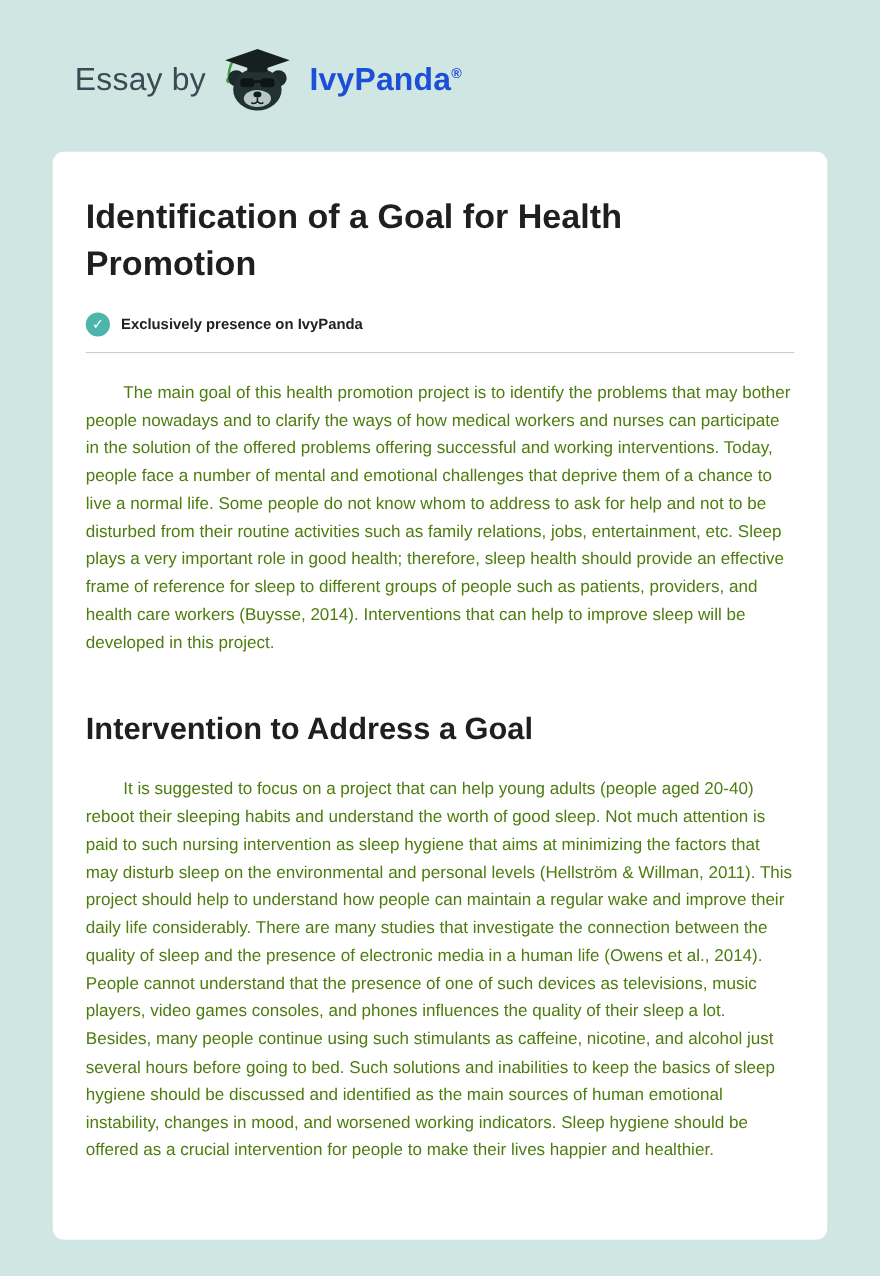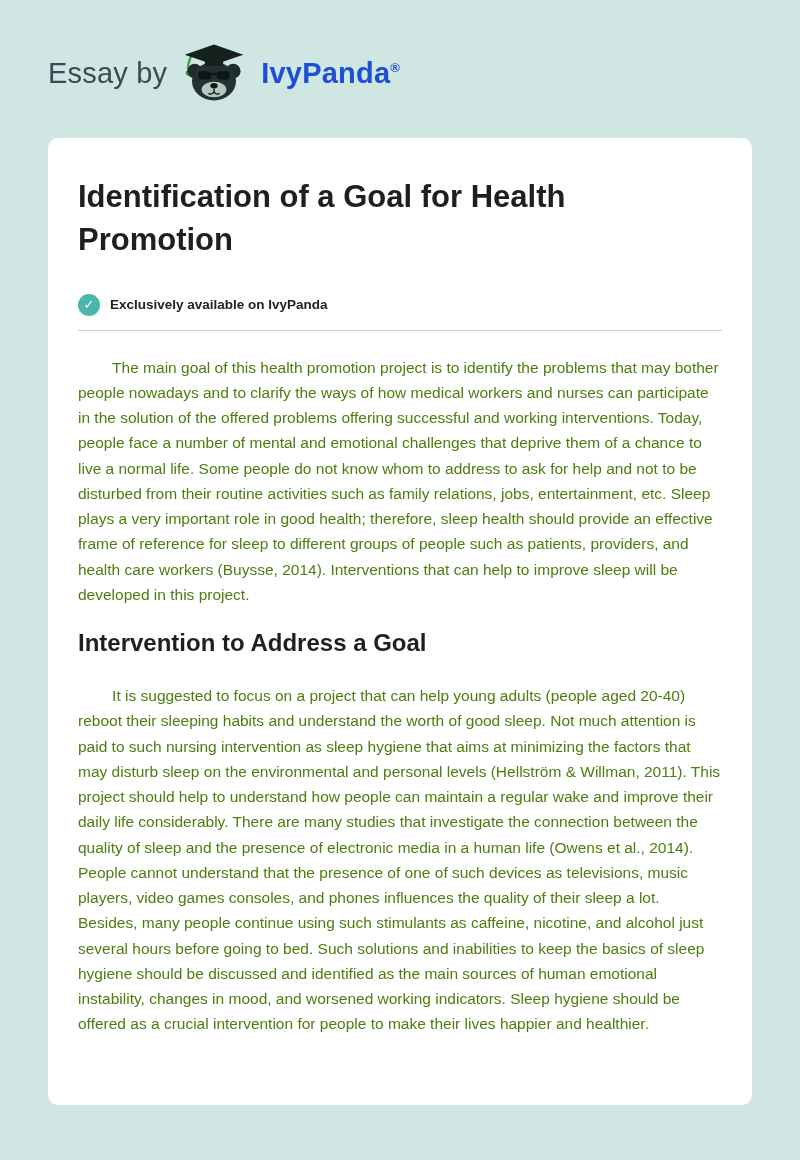--- a/index.html
+++ b/index.html
@@ -14,21 +14,21 @@
     min-height: 1160px;
     margin: 0 auto;
     background: #cfe6e2;
     padding-bottom: 35px;
   }
 
   
   .site-header {
     display: flex;
     align-items: center;
-    padding: 42px 48px 28px 48px;
+    padding: 42px 48px 28px 68px;
     gap: 14px;
   }
 
   .essay-by {
     font-size: 29px;
     font-weight: 400;
     color: #3b4a54;
     letter-spacing: 0.2px;
   }
 
@@ -58,21 +58,21 @@
     background: #ffffff;
     border-radius: 10px;
     padding: 38px 30px 48px 30px;
   }
 
   h1.article-title {
     font-size: 31px;
     line-height: 1.38;
     font-weight: 700;
     color: #1f1f1f;
-    margin-bottom: 32px;
+    margin-bottom: 22px;
   }
 
   .badge-row {
     display: flex;
     align-items: center;
     gap: 10px;
     padding-bottom: 14px;
     border-bottom: 1px solid #c9cdcc;
     margin-bottom: 24px;
   }
@@ -99,24 +99,24 @@
 
   .body-text {
     font-size: 15.5px;
     line-height: 1.63;
     color: #4d7c0f;
     text-indent: 2.2em;
     margin-bottom: 20px;
   }
 
   h2.section-heading {
-    font-size: 24px;
+    font-size: 28px;
     font-weight: 700;
     color: #1f1f1f;
-    margin: 22px 0 26px 0;
+    margin: 50px 0 26px 0;
   }
 </style>
 </head>
 <body>
 
 <div class="page">
 
   <header class="site-header">
     <span class="essay-by">Essay by</span>
 
@@ -146,21 +146,21 @@
 
     <span class="brand-name"><span>IvyPanda</span><sup>®</sup></span>
   </header>
 
   <main class="card">
 
     <h1 class="article-title">Identification of a Goal for Health Promotion</h1>
 
     <div class="badge-row">
       <span class="check-circle">✓</span>
-      <span class="badge-label">Exclusively available on IvyPanda</span>
+      <span class="badge-label">Exclusively presence on IvyPanda</span>
     </div>
 
     <p class="body-text">The main goal of this health promotion project is to identify the problems that may bother people nowadays and to clarify the ways of how medical workers and nurses can participate in the solution of the offered problems offering successful and working interventions. Today, people face a number of mental and emotional challenges that deprive them of a chance to live a normal life. Some people do not know whom to address to ask for help and not to be disturbed from their routine activities such as family relations, jobs, entertainment, etc. Sleep plays a very important role in good health; therefore, sleep health should provide an effective frame of reference for sleep to different groups of people such as patients, providers, and health care workers (Buysse, 2014). Interventions that can help to improve sleep will be developed in this project.</p>
 
     <h2 class="section-heading">Intervention to Address a Goal</h2>
 
     <p class="body-text">It is suggested to focus on a project that can help young adults (people aged 20-40) reboot their sleeping habits and understand the worth of good sleep. Not much attention is paid to such nursing intervention as sleep hygiene that aims at minimizing the factors that may disturb sleep on the environmental and personal levels (Hellström &amp; Willman, 2011). This project should help to understand how people can maintain a regular wake and improve their daily life considerably. There are many studies that investigate the connection between the quality of sleep and the presence of electronic media in a human life (Owens et al., 2014). People cannot understand that the presence of one of such devices as televisions, music players, video games consoles, and phones influences the quality of their sleep a lot. Besides, many people continue using such stimulants as caffeine, nicotine, and alcohol just several hours before going to bed. Such solutions and inabilities to keep the basics of sleep hygiene should be discussed and identified as the main sources of human emotional instability, changes in mood, and worsened working indicators. Sleep hygiene should be offered as a crucial intervention for people to make their lives happier and healthier.</p>
 
   </main>
 

